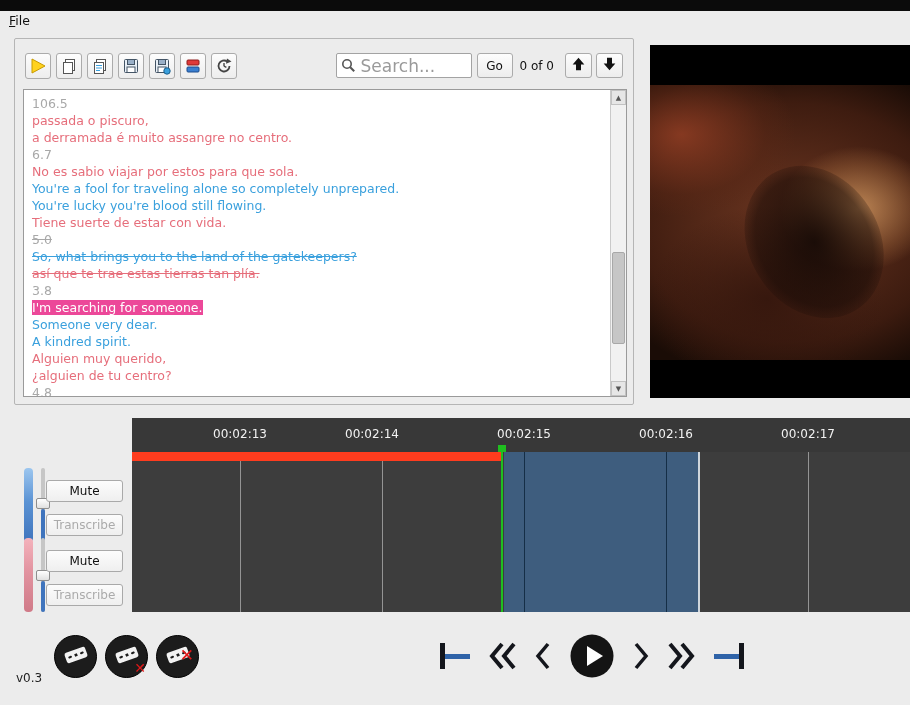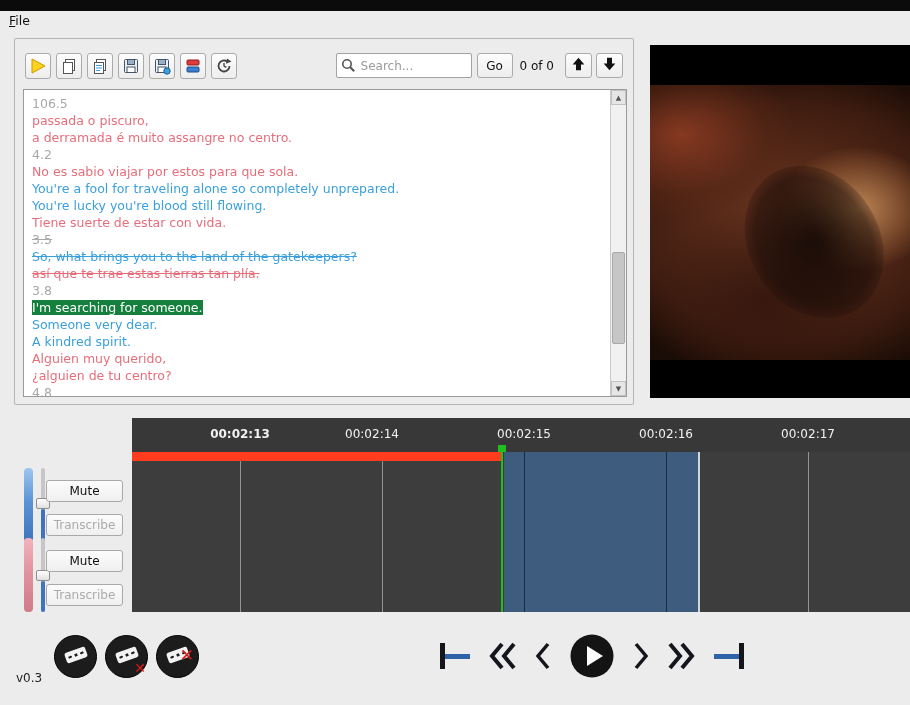--- a/index.html
+++ b/index.html
@@ -12,35 +12,35 @@
   .menu-item { display: inline-block; font-size: 12.5px; color: #111; padding: 1px 9px; cursor: default; }
   .menu-item::first-letter { text-decoration: underline; }
 
   
   .panel { position: absolute; left: 14px; top: 38px; width: 620px; height: 367px; border: 1px solid #b5b5b5; border-radius: 2px; background: #ececec; }
   .toolbar { position: absolute; left: 10px; top: 13px; right: 10px; height: 27px; display: flex; align-items: center; }
   .tb-btn { width: 26px; height: 26px; border: 1px solid #ababab; border-radius: 3px; background: linear-gradient(#fdfdfd, #ededed); display: flex; align-items: center; justify-content: center; margin-right: 5px; cursor: pointer; }
   .tb-btn svg { display: block; }
   .search-group { position: absolute; right: 0; top: 1px; display: flex; align-items: center; }
   .search-box { position: relative; width: 136px; height: 25px; }
-  .search-box input { width: 100%; height: 100%; border: 1px solid #a3a3a3; border-radius: 2px; padding: 0 4px 0 24px; font-size: 12px; font-family: inherit; color: #333; background: #fff; }
+  .search-box input { width: 100%; height: 100%; border: 1px solid #a3a3a3; border-radius: 2px; padding: 0 4px 0 24px; font-size: 17px; font-family: inherit; color: #333; background: #fff; }
   .search-box input::placeholder { color: #9a9a9a; }
   .search-box .mag { position: absolute; left: 5px; top: 5px; }
   .go-btn { height: 25px; width: 36px; margin-left: 5px; border: 1px solid #ababab; border-radius: 3px; background: linear-gradient(#fdfdfd, #ededed); font-size: 12px; font-family: inherit; color: #111; cursor: pointer; }
   .result-count { font-size: 12px; color: #111; margin: 4px 7px; white-space: nowrap; }
   .nav-btn { width: 27px; height: 25px; border: 1px solid #ababab; border-radius: 3px; background: linear-gradient(#fdfdfd, #ededed); display: flex; align-items: center; justify-content: center; margin-left: 4px; cursor: pointer; }
 
   
   .sub-list { position: absolute; left: 8px; top: 50px; width: 604px; height: 308px; background: #ffffff; border: 1px solid #9a9a9a; overflow: hidden; padding: 5px 8px 0 8px; }
   .sub-line { font-size: 12.5px; line-height: 17px; white-space: nowrap; }
   .sub-line.type-duration span { color: #a8a8a8; }
   .sub-line.type-es span { color: #e66e7b; }
   .sub-line.type-en span { color: #3aa0dd; }
   .sub-line.strike span { text-decoration: line-through; }
-  .sub-line.selected span { background: #15803d; color: #ffffff; }
+  .sub-line.selected span { background: #ec4899; color: #ffffff; }
 
   
   .scrollbar { position: absolute; right: 0; top: 0; bottom: 0; width: 16px; background: #f1f1f1; border-left: 1px solid #c9c9c9; }
   .sb-arrow { position: absolute; left: 0; width: 15px; height: 15px; background: #e6e6e6; border: 1px solid #c2c2c2; display: flex; align-items: center; justify-content: center; font-size: 7px; color: #555; cursor: pointer; }
   .sb-up { top: 0; }
   .sb-down { bottom: 0; }
   .sb-thumb { position: absolute; left: 1px; width: 13px; top: 53%; height: 30%; background: #c6c6c6; border: 1px solid #a8a8a8; border-radius: 2px; cursor: grab; }
 
   
   .video { position: absolute; left: 650px; top: 45px; width: 260px; height: 353px; background: #000; overflow: hidden; }
@@ -192,47 +192,47 @@
 
     <div class="sub-list">
       <div class="scrollbar">
         <div class="sb-arrow sb-up">▲</div>
         <div class="sb-thumb"></div>
         <div class="sb-arrow sb-down">▼</div>
       </div>
     <div class="sub-line type-duration"><span>106.5</span></div>
         <div class="sub-line type-es"><span>passada o piscuro,</span></div>
         <div class="sub-line type-es"><span>a derramada é muito assangre no centro.</span></div>
-        <div class="sub-line type-duration"><span>4.2</span></div>
+        <div class="sub-line type-duration"><span>6.7</span></div>
         <div class="sub-line type-es"><span>No es sabio viajar por estos para que sola.</span></div>
         <div class="sub-line type-en"><span>You're a fool for traveling alone so completely unprepared.</span></div>
         <div class="sub-line type-en"><span>You're lucky you're blood still flowing.</span></div>
         <div class="sub-line type-es"><span>Tiene suerte de estar con vida.</span></div>
-        <div class="sub-line type-duration strike"><span>3.5</span></div>
+        <div class="sub-line type-duration strike"><span>5.0</span></div>
         <div class="sub-line type-en strike"><span>So, what brings you to the land of the gatekeepers?</span></div>
         <div class="sub-line type-es strike"><span>así que te trae estas tierras tan plía.</span></div>
         <div class="sub-line type-duration"><span>3.8</span></div>
         <div class="sub-line type-en selected"><span>I'm searching for someone.</span></div>
         <div class="sub-line type-en"><span>Someone very dear.</span></div>
         <div class="sub-line type-en"><span>A kindred spirit.</span></div>
         <div class="sub-line type-es"><span>Alguien muy querido,</span></div>
         <div class="sub-line type-es"><span>¿alguien de tu centro?</span></div>
         <div class="sub-line type-duration"><span>4.8</span></div>
       </div>
   </div>
 
   <div class="video">
     <div class="video-img">
       <div class="video-hand"></div>
     </div>
   </div>
 
   <div class="ruler">
     <div class="playhead-cap"></div>
-  <div class="ruler-label" style="left: 108px; font-weight: bold;">00:02:13</div>
+  <div class="ruler-label" style="left: 108px;">00:02:13</div>
       <div class="ruler-label" style="left: 240px;">00:02:14</div>
       <div class="ruler-label" style="left: 392px;">00:02:15</div>
       <div class="ruler-label" style="left: 534px;">00:02:16</div>
       <div class="ruler-label" style="left: 676px;">00:02:17</div>
     </div>
 
   <div class="tracks">
     <div class="selection-region"></div>
     <div class="played-bar"></div>
     <div class="segment-line"></div>

